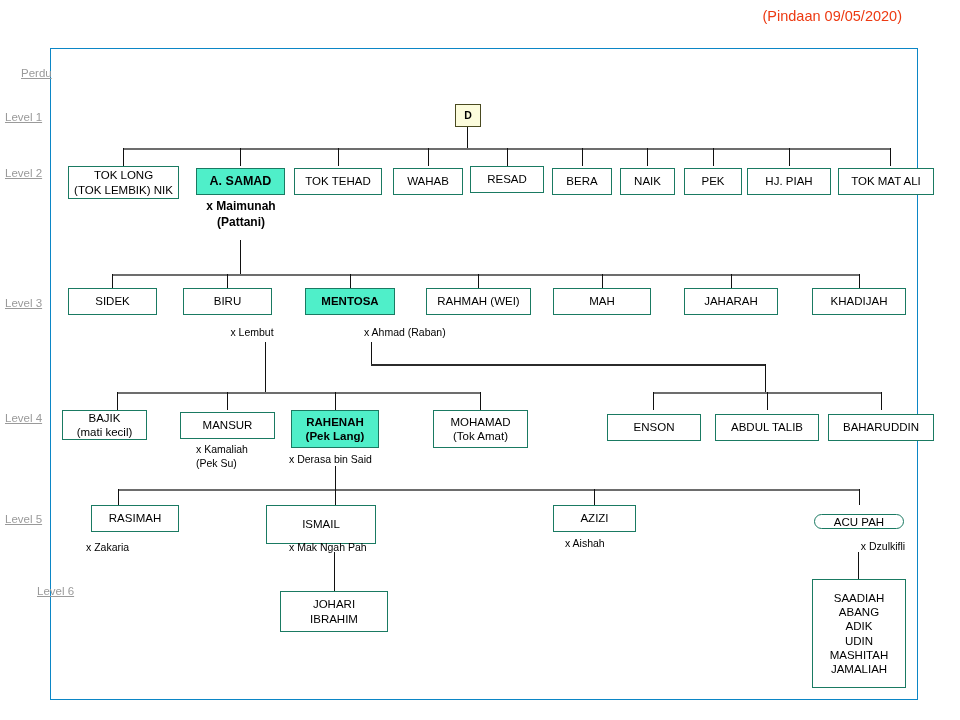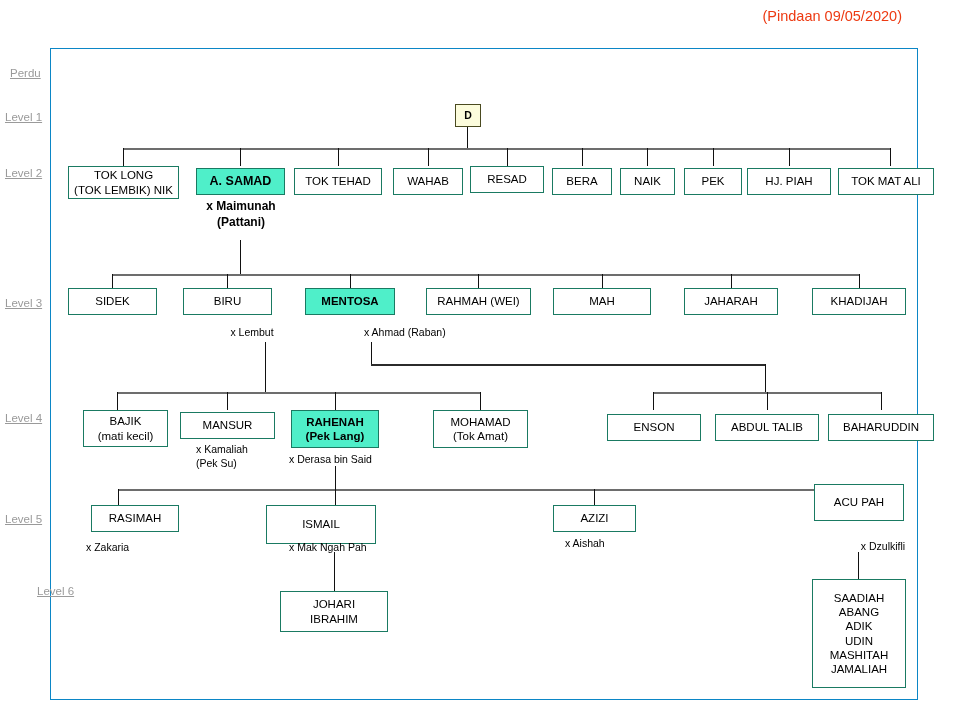--- a/index.html
+++ b/index.html
@@ -105,21 +105,21 @@
 </style>
 </head>
 <body>
 
 <div id="canvas">
 
   <div class="amend-title">(Pindaan 09/05/2020)</div>
 
   <div class="frame"></div>
 
-  <div class="level-label" style="left:10px;  top:67px;">Perdu</div>
+  <div class="level-label" style="left:21px;  top:67px;">Perdu</div>
   <div class="level-label" style="left:5px;  top:111px;">Level 1</div>
   <div class="level-label" style="left:5px;  top:167px;">Level 2</div>
   <div class="level-label" style="left:5px;  top:297px;">Level 3</div>
   <div class="level-label" style="left:5px;  top:412px;">Level 4</div>
   <div class="level-label" style="left:5px;  top:513px;">Level 5</div>
   <div class="level-label" style="left:5px;  top:585px;margin-left:32px;">Level 6</div>
 
   <div class="node root" style="left:455px; top:104px; width:26px; height:23px;">
     <span class="ln">D</span>
   </div>
@@ -229,21 +229,21 @@
   <div class="vline" style="left:117px; top:392px; height:18px;"></div>
   <div class="vline" style="left:227px; top:392px; height:18px;"></div>
   <div class="vline" style="left:335px; top:392px; height:18px;"></div>
   <div class="vline" style="left:480px; top:392px; height:18px;"></div>
 
   <div class="hline" style="left:653px; top:392px; width:228px;"></div>
   <div class="vline" style="left:653px; top:392px; height:18px;"></div>
   <div class="vline" style="left:767px; top:392px; height:18px;"></div>
   <div class="vline" style="left:881px; top:392px; height:18px;"></div>
 
-  <div class="node" style="left:83px; top:410px; width:85px; height:37px;">
+  <div class="node" style="left:62px; top:410px; width:85px; height:30px;">
     <span class="ln">BAJIK</span>
     <span class="ln">(mati  kecil)</span>
   </div>
 
   <div class="node" style="left:180px; top:412px; width:95px; height:27px;">
     <span class="ln">MANSUR</span>
   </div>
   <div class="spouse" style="left:196px; top:442px; width:105px; text-align:left;">
     <span class="ln">x Kamaliah</span>
     <span class="ln">(Pek Su)</span>
@@ -294,21 +294,21 @@
     <span class="ln">x Mak Ngah Pah</span>
   </div>
 
   <div class="node" style="left:553px; top:505px; width:83px; height:27px;">
     <span class="ln">AZIZI</span>
   </div>
   <div class="spouse" style="left:565px; top:536px; width:100px; text-align:left;">
     <span class="ln">x Aishah</span>
   </div>
 
-  <div class="node" style="left:814px; top:484px; width:90px; height:37px;">
+  <div class="node" style="left:814px; top:514px; width:90px; height:15px;border-radius:9px;">
     <span class="ln">ACU PAH</span>
   </div>
   <div class="spouse" style="left:833px; top:539px; width:100px; text-align:center;">
     <span class="ln">x Dzulkifli</span>
   </div>
 
   <div class="vline" style="left:334px; top:552px; height:39px;"></div>
   <div class="vline" style="left:858px; top:552px; height:27px;"></div>
 
   <div class="node" style="left:280px; top:591px; width:108px; height:41px;">

